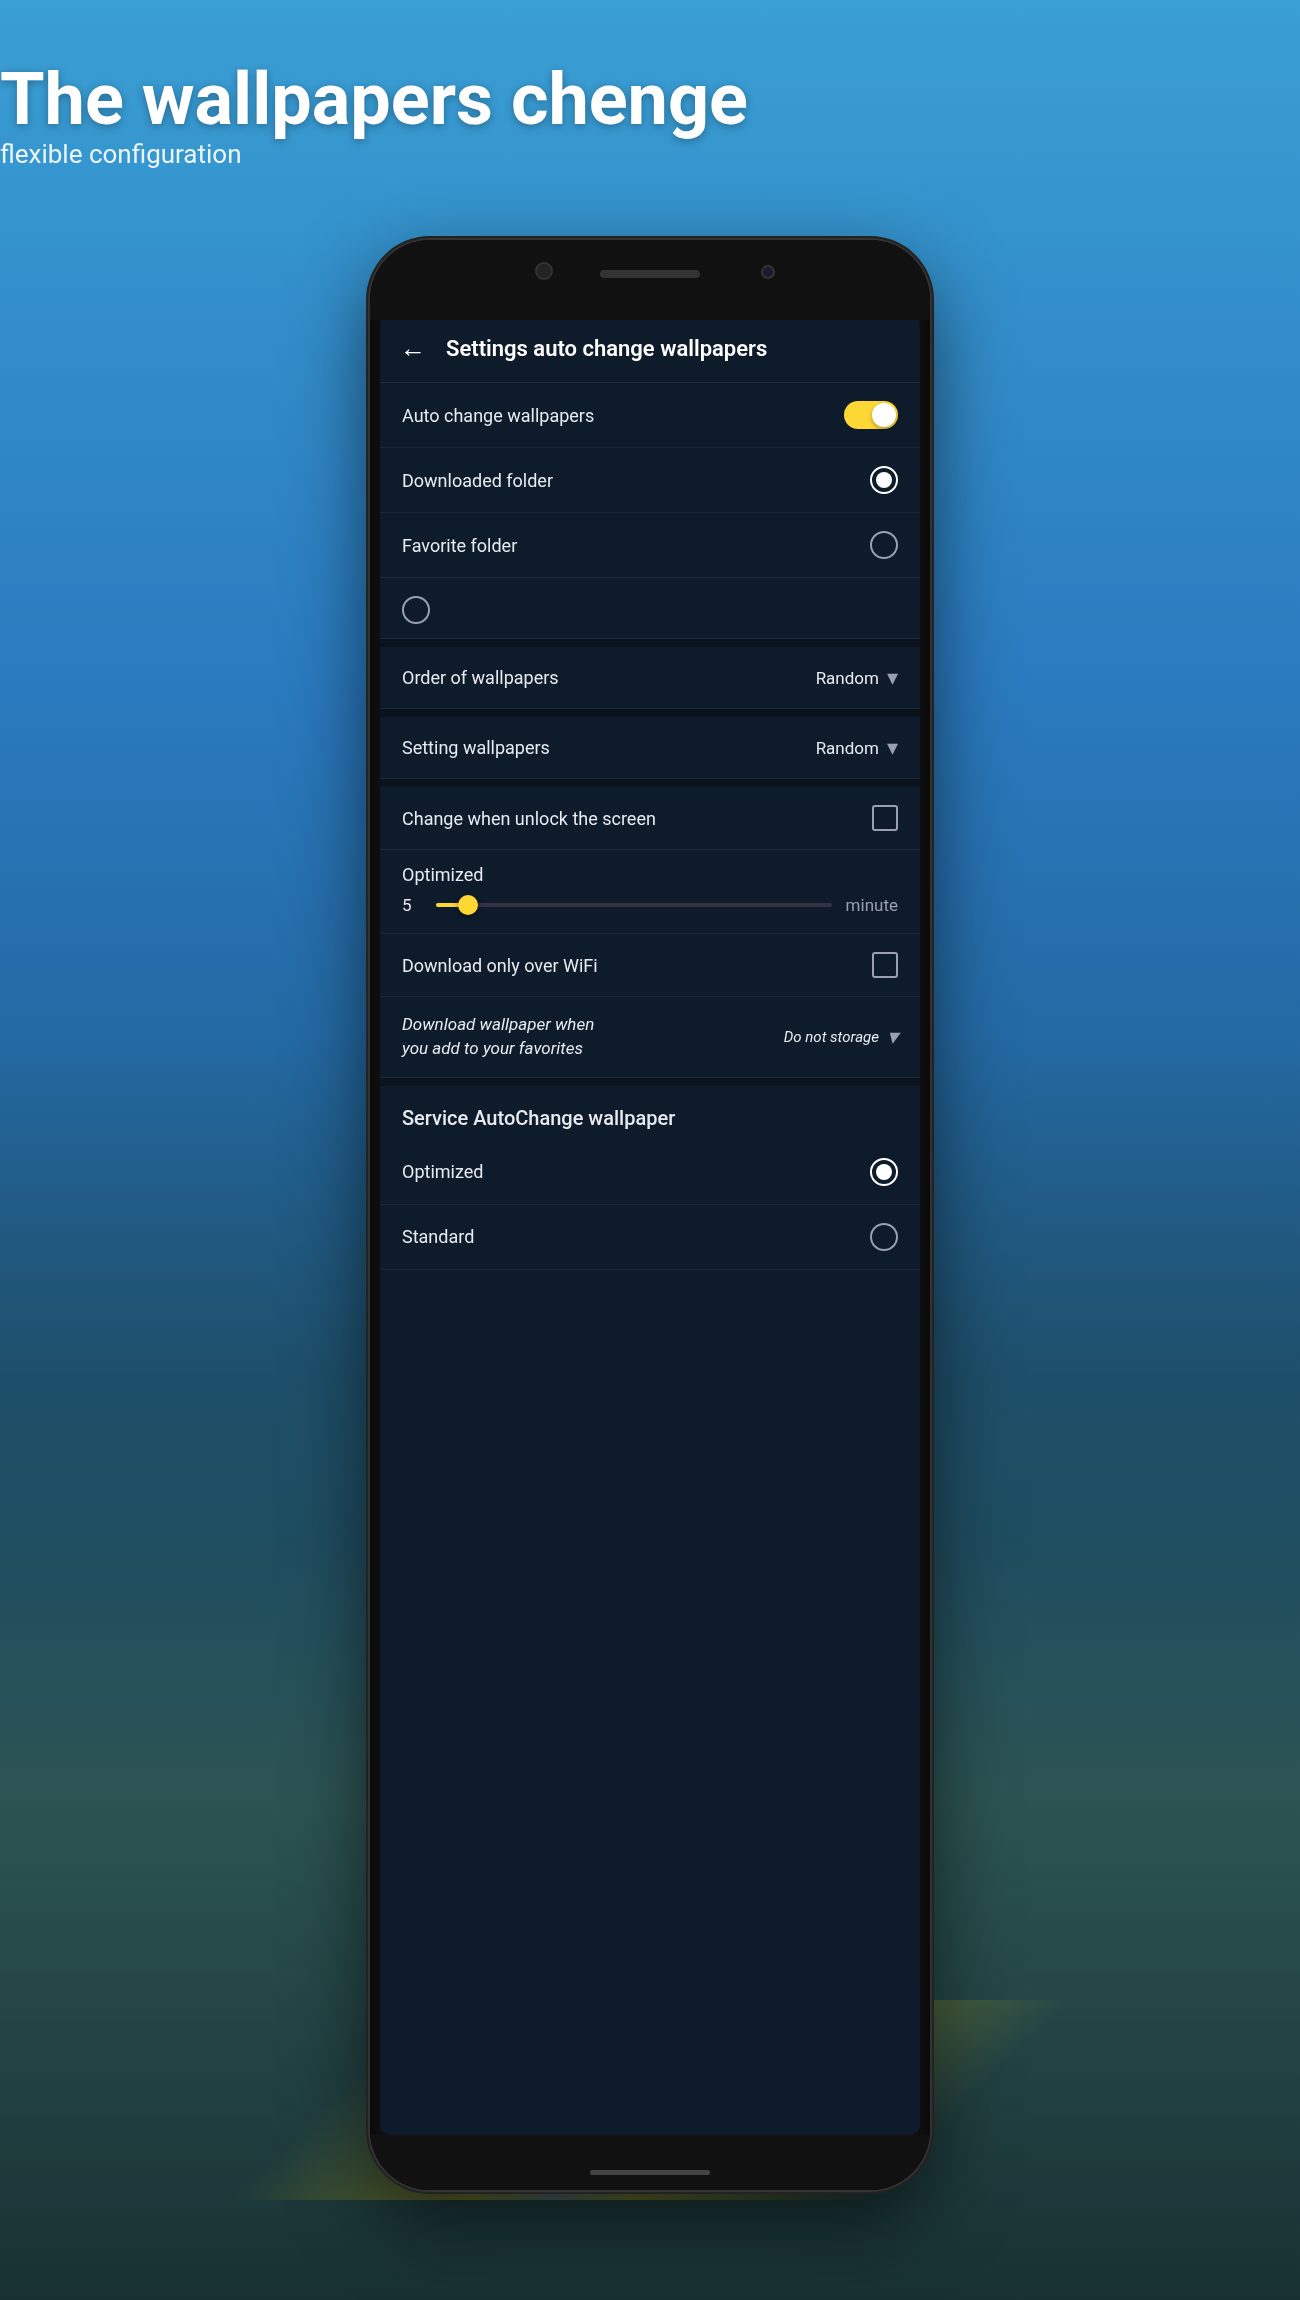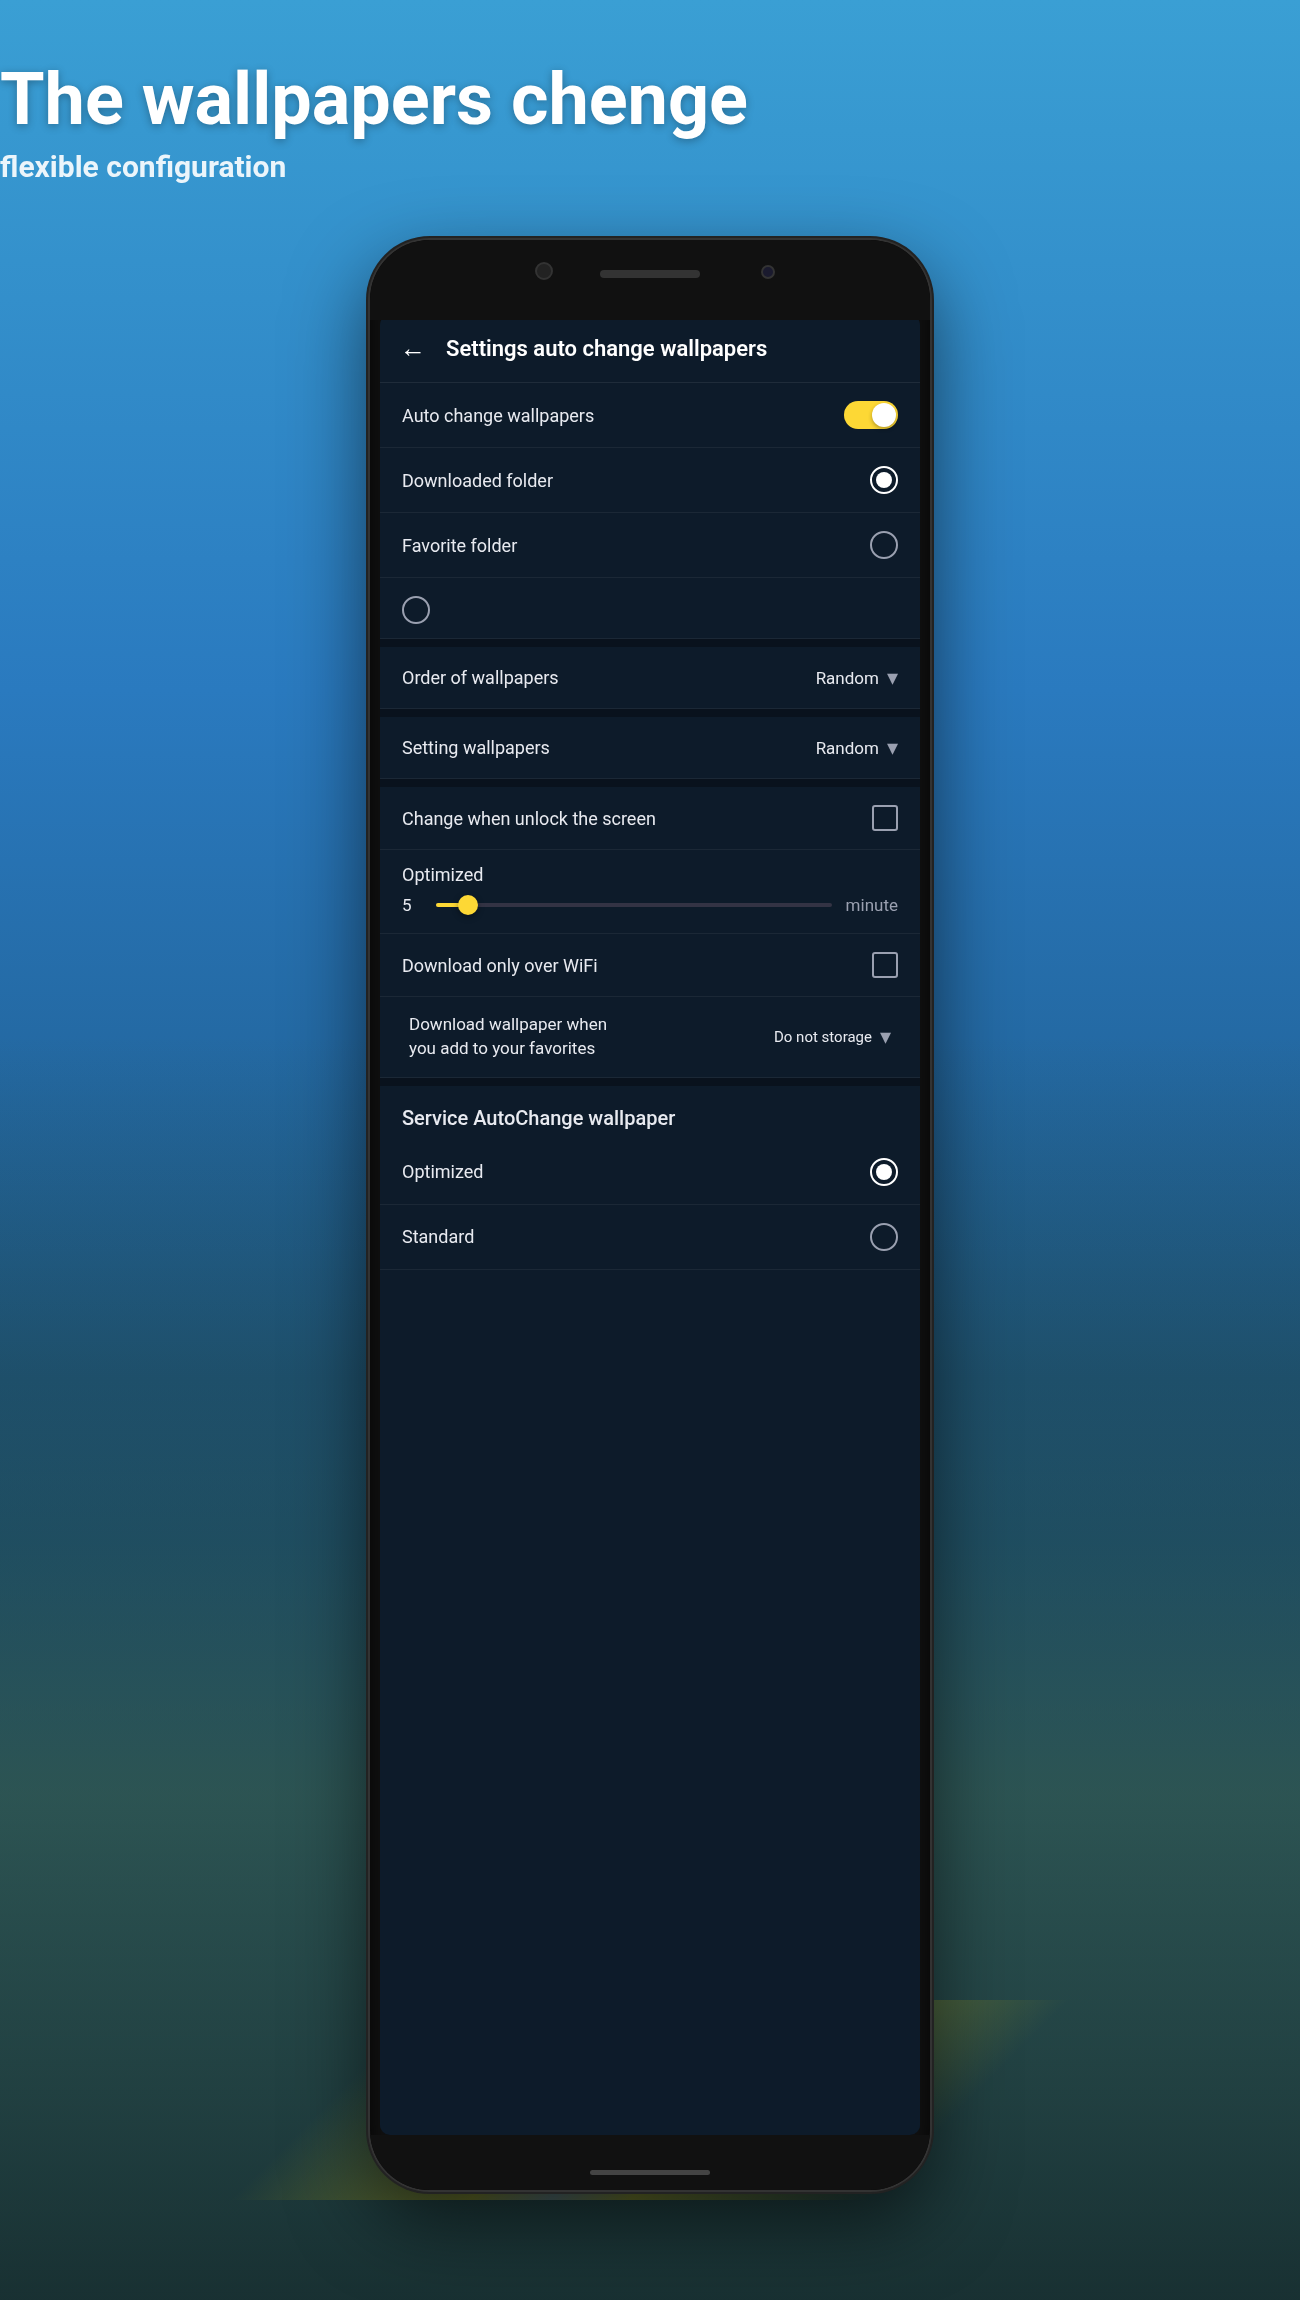--- a/index.html
+++ b/index.html
@@ -62,24 +62,23 @@
 
     .main-title {
       font-size: 72px;
       font-weight: 700;
       color: #ffffff;
       text-shadow: 0 2px 8px rgba(0,0,0,0.3);
       line-height: 1.1;
     }
 
     .sub-title {
-      font-size: 30px;
-      font-weight: 700;
+      font-size: 26px;
+      font-weight: 400;
       color: rgba(255,255,255,0.9);
-      margin-top: 10px;
     }
 
     
     .phone-frame {
       position: absolute;
       top: 240px;
       left: 50%;
       transform: translateX(-50%);
       width: 560px;
       height: 1950px;
@@ -348,23 +347,24 @@
       color: #e8eaf0;
       font-size: 20px;
       font-weight: 500;
     }
 
     
     .setting-row-download {
       display: flex;
       align-items: center;
       justify-content: space-between;
-      padding: 16px 29px;
+      padding: 16px 22px;
       border-bottom: 1px solid rgba(255,255,255,0.06);
       gap: 10px;
+      font-style: italic;
     }
 
     .download-label {
       color: #e8eaf0;
       font-size: 17px;
       flex-shrink: 0;
       max-width: 200px;
       line-height: 1.4;
     }
 

